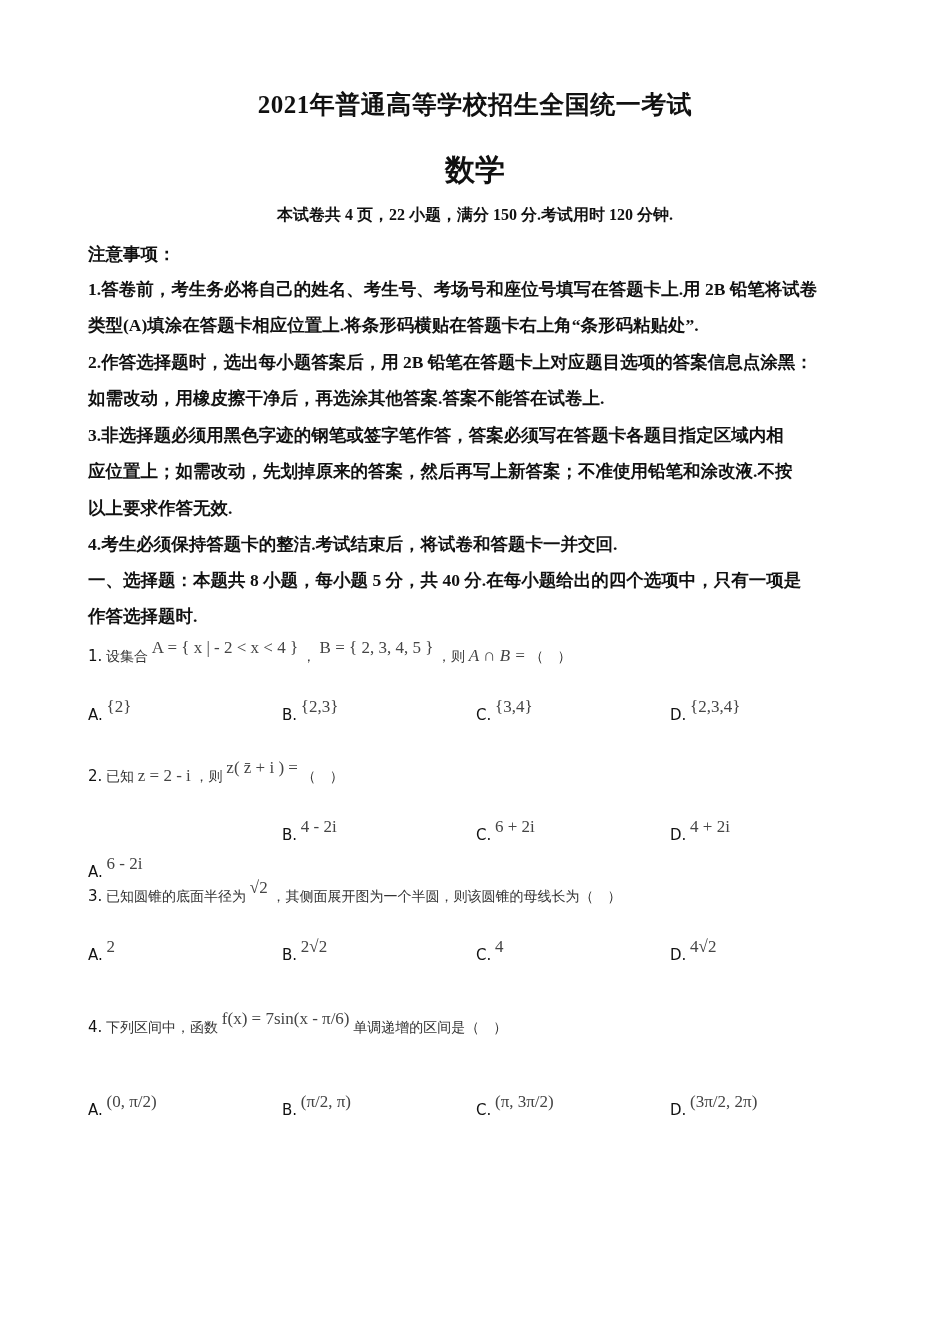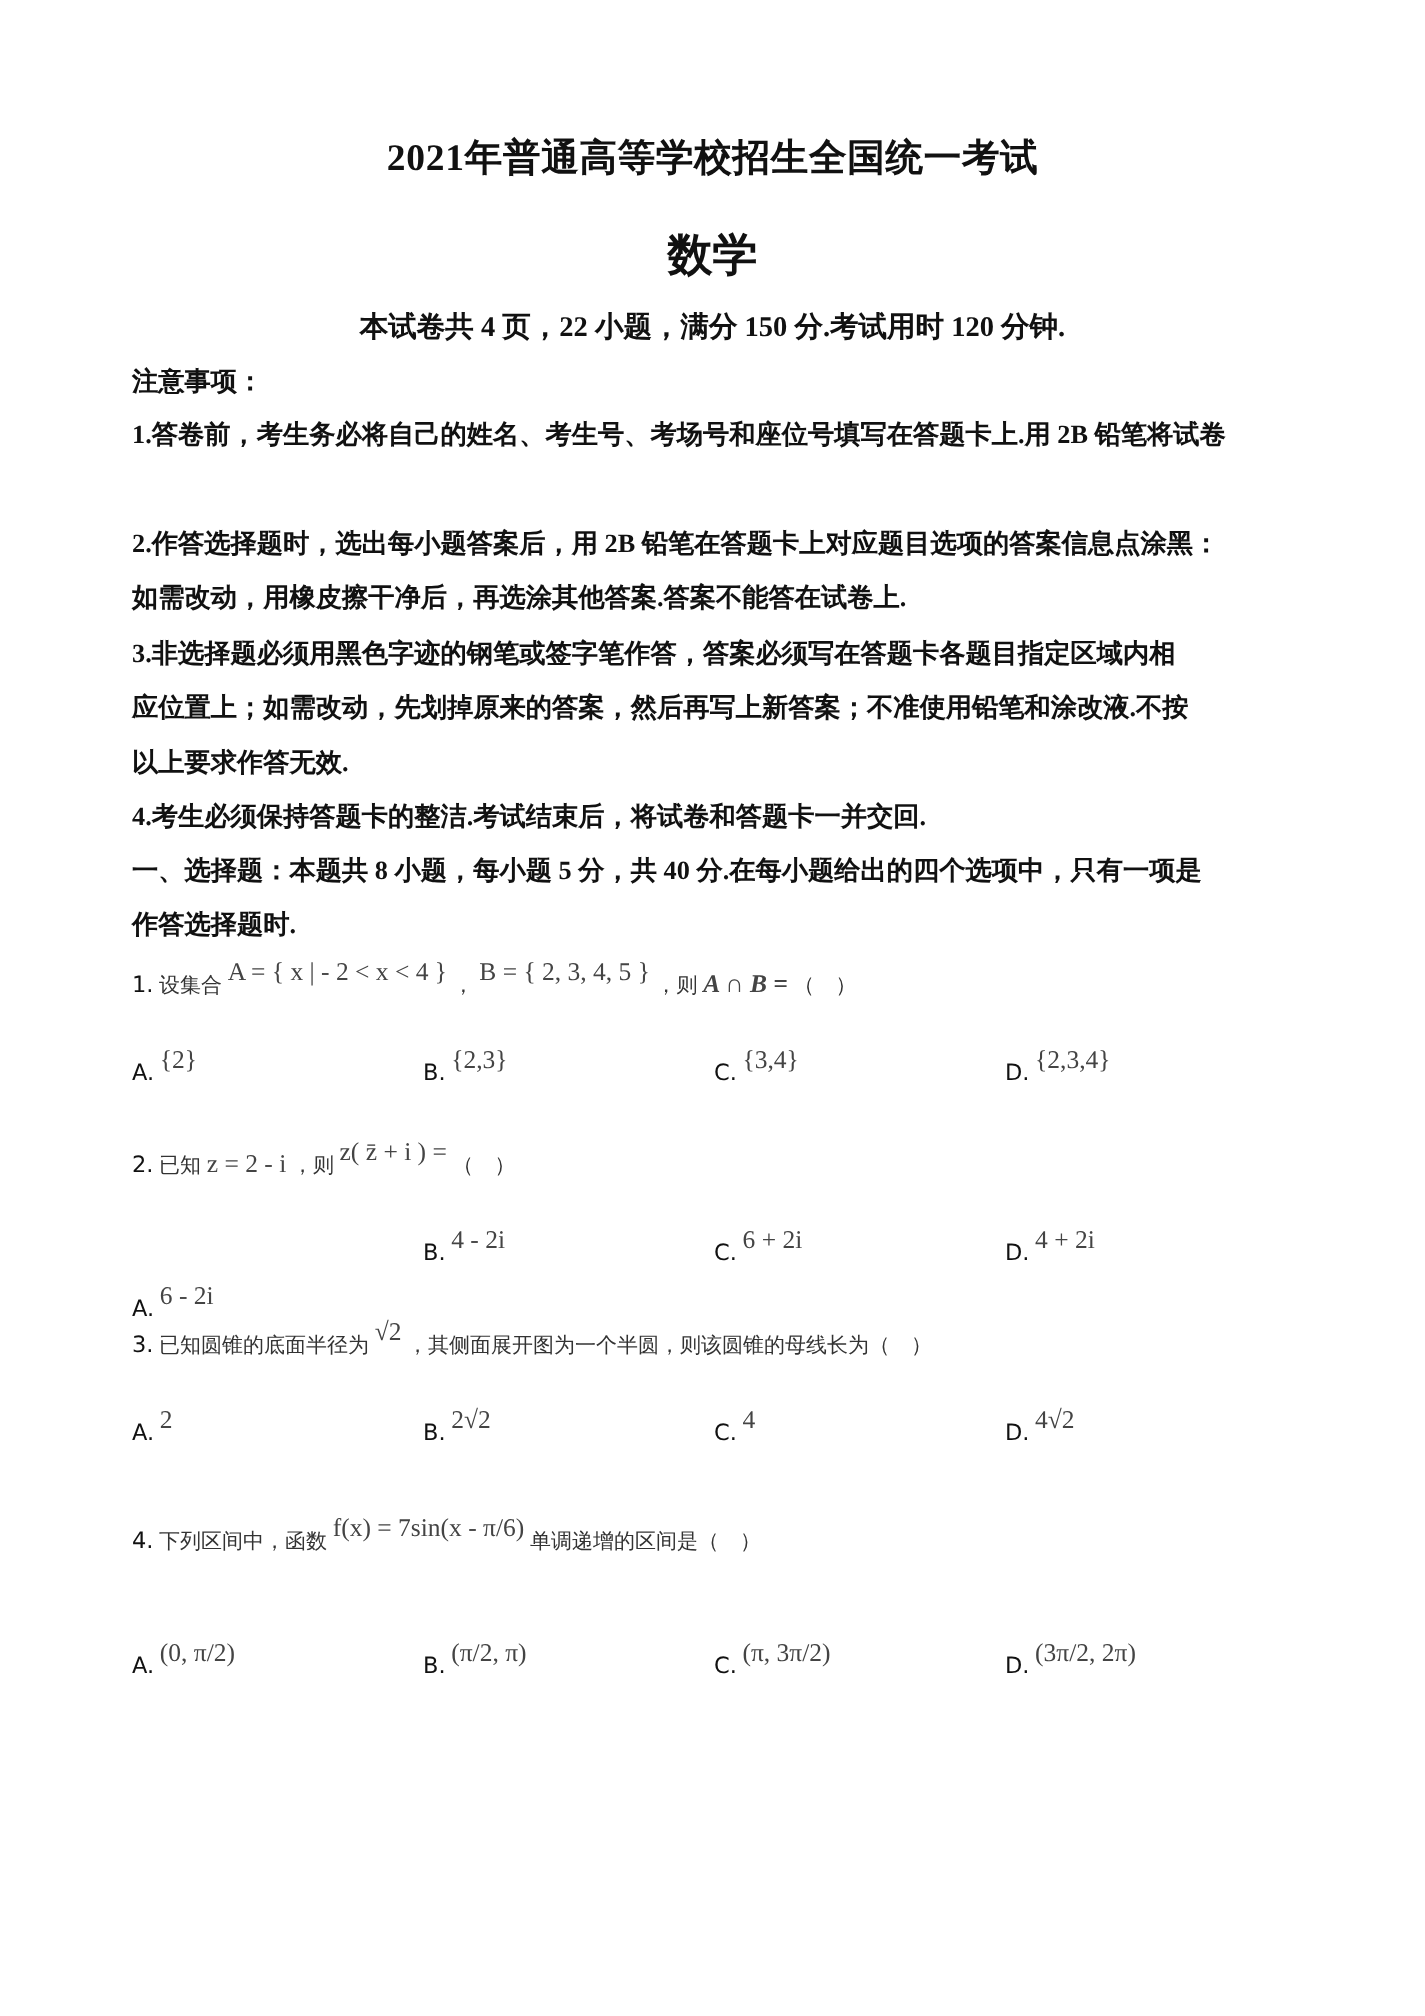--- a/index.html
+++ b/index.html
@@ -3,46 +3,47 @@
 <meta charset="utf-8">
 <style>
   html, body { margin: 0; padding: 0; background: #ffffff; }
   body { width: 950px; height: 1344px; position: relative; overflow: hidden; color: #000; }
   .page { position: absolute; left: 0; top: 0; width: 950px; height: 1344px; background: #fff; }
 
   .title { position: absolute; left: 0; width: 950px; text-align: center;
            font-family: "Liberation Serif", "DejaVu Serif", serif; font-weight: bold; color: #111; }
   .t1 { top: 88px; font-size: 25px; letter-spacing: 0.5px; }
   .t2 { top: 150px; font-size: 30px; }
-  .t3 { top: 205px; font-size: 19px; }
+  .t3 { top: 205px; font-size: 16px; }
 
   .line { position: absolute; left: 88px; white-space: nowrap;
           font-family: "Liberation Serif", "DejaVu Serif", serif; font-weight: bold; font-size: 17.5px; color: #111; }
 
   .q { position: absolute; left: 88px; white-space: nowrap; font-size: 15px; color: #222; }
   .qnum, .optlbl { font-family: "DejaVu Sans", "Liberation Sans", sans-serif; font-size: 15px; color: #111; }
   .cn { font-family: "DejaVu Serif", "Liberation Serif", serif; font-size: 14px; color: #333; }
   .math { font-family: "Liberation Serif", "DejaVu Serif", serif; font-size: 17px; color: #444; }
-  .mi { font-style: italic; font-weight: bold; }
+  .mi { font-style: italic; }
   .sup { position: relative; top: -8px; }
 
   .opt { position: absolute; white-space: nowrap; }
   .optA { left: 88px; } .optB { left: 282px; } .optC { left: 476px; } .optD { left: 670px; }
 </style>
 </head>
 <body>
 
 <div class="page">
 
   <div class="title t1">2021年普通高等学校招生全国统一考试</div>
   <div class="title t2">数学</div>
   <div class="title t3">本试卷共 4 页，22 小题，满分 150 分.考试用时 120 分钟.</div>
 
   <div class="line" style="top:242px">注意事项：</div>
   <div class="line" style="top:277px">1.答卷前，考生务必将自己的姓名、考生号、考场号和座位号填写在答题卡上.用 2B 铅笔将试卷</div>
+  <div class="line" style="top:313px">类型(A)填涂在答题卡相应位置上.将条形码横贴在答题卡右上角“条形码粘贴处”.</div>
   <div class="line" style="top:350px">2.作答选择题时，选出每小题答案后，用 2B 铅笔在答题卡上对应题目选项的答案信息点涂黑：</div>
   <div class="line" style="top:386px">如需改动，用橡皮擦干净后，再选涂其他答案.答案不能答在试卷上.</div>
   <div class="line" style="top:423px">3.非选择题必须用黑色字迹的钢笔或签字笔作答，答案必须写在答题卡各题目指定区域内相</div>
   <div class="line" style="top:459px">应位置上；如需改动，先划掉原来的答案，然后再写上新答案；不准使用铅笔和涂改液.不按</div>
   <div class="line" style="top:496px">以上要求作答无效.</div>
   <div class="line" style="top:532px">4.考生必须保持答题卡的整洁.考试结束后，将试卷和答题卡一并交回.</div>
 
   <div class="line" style="top:568px">一、选择题：本题共 8 小题，每小题 5 分，共 40 分.在每小题给出的四个选项中，只有一项是</div>
   <div class="line" style="top:604px">作答选择题时.</div>
 

